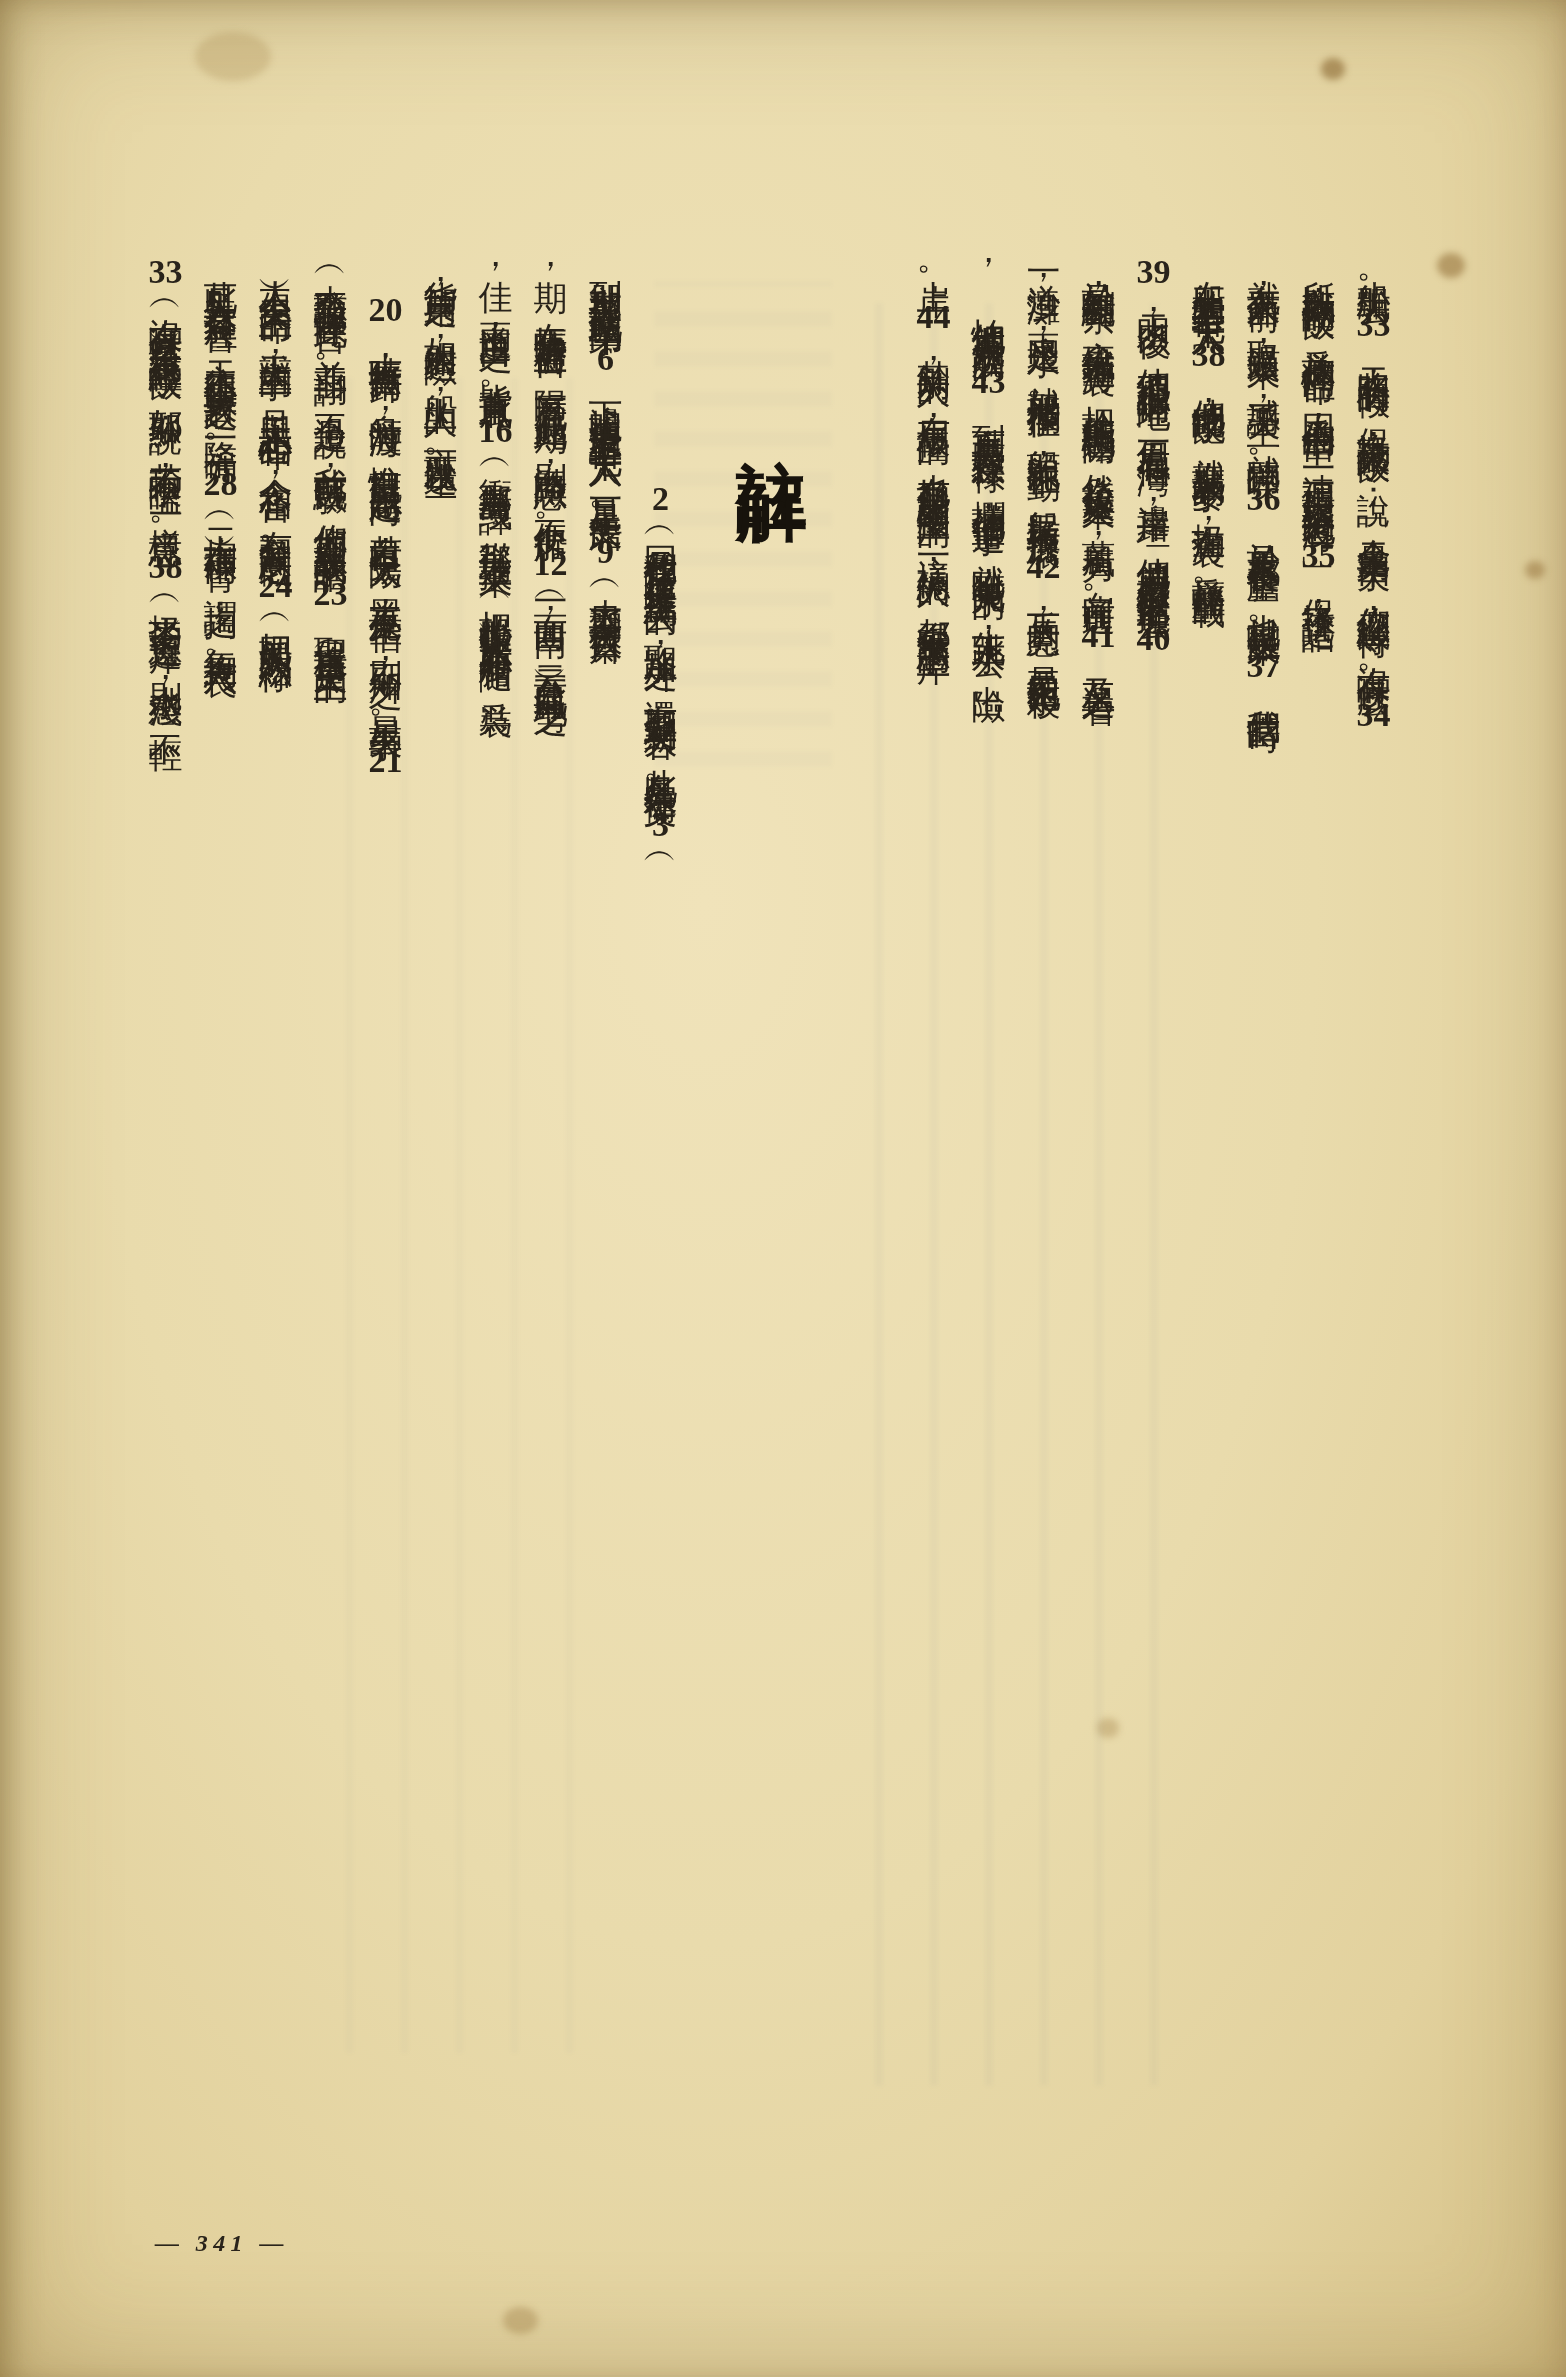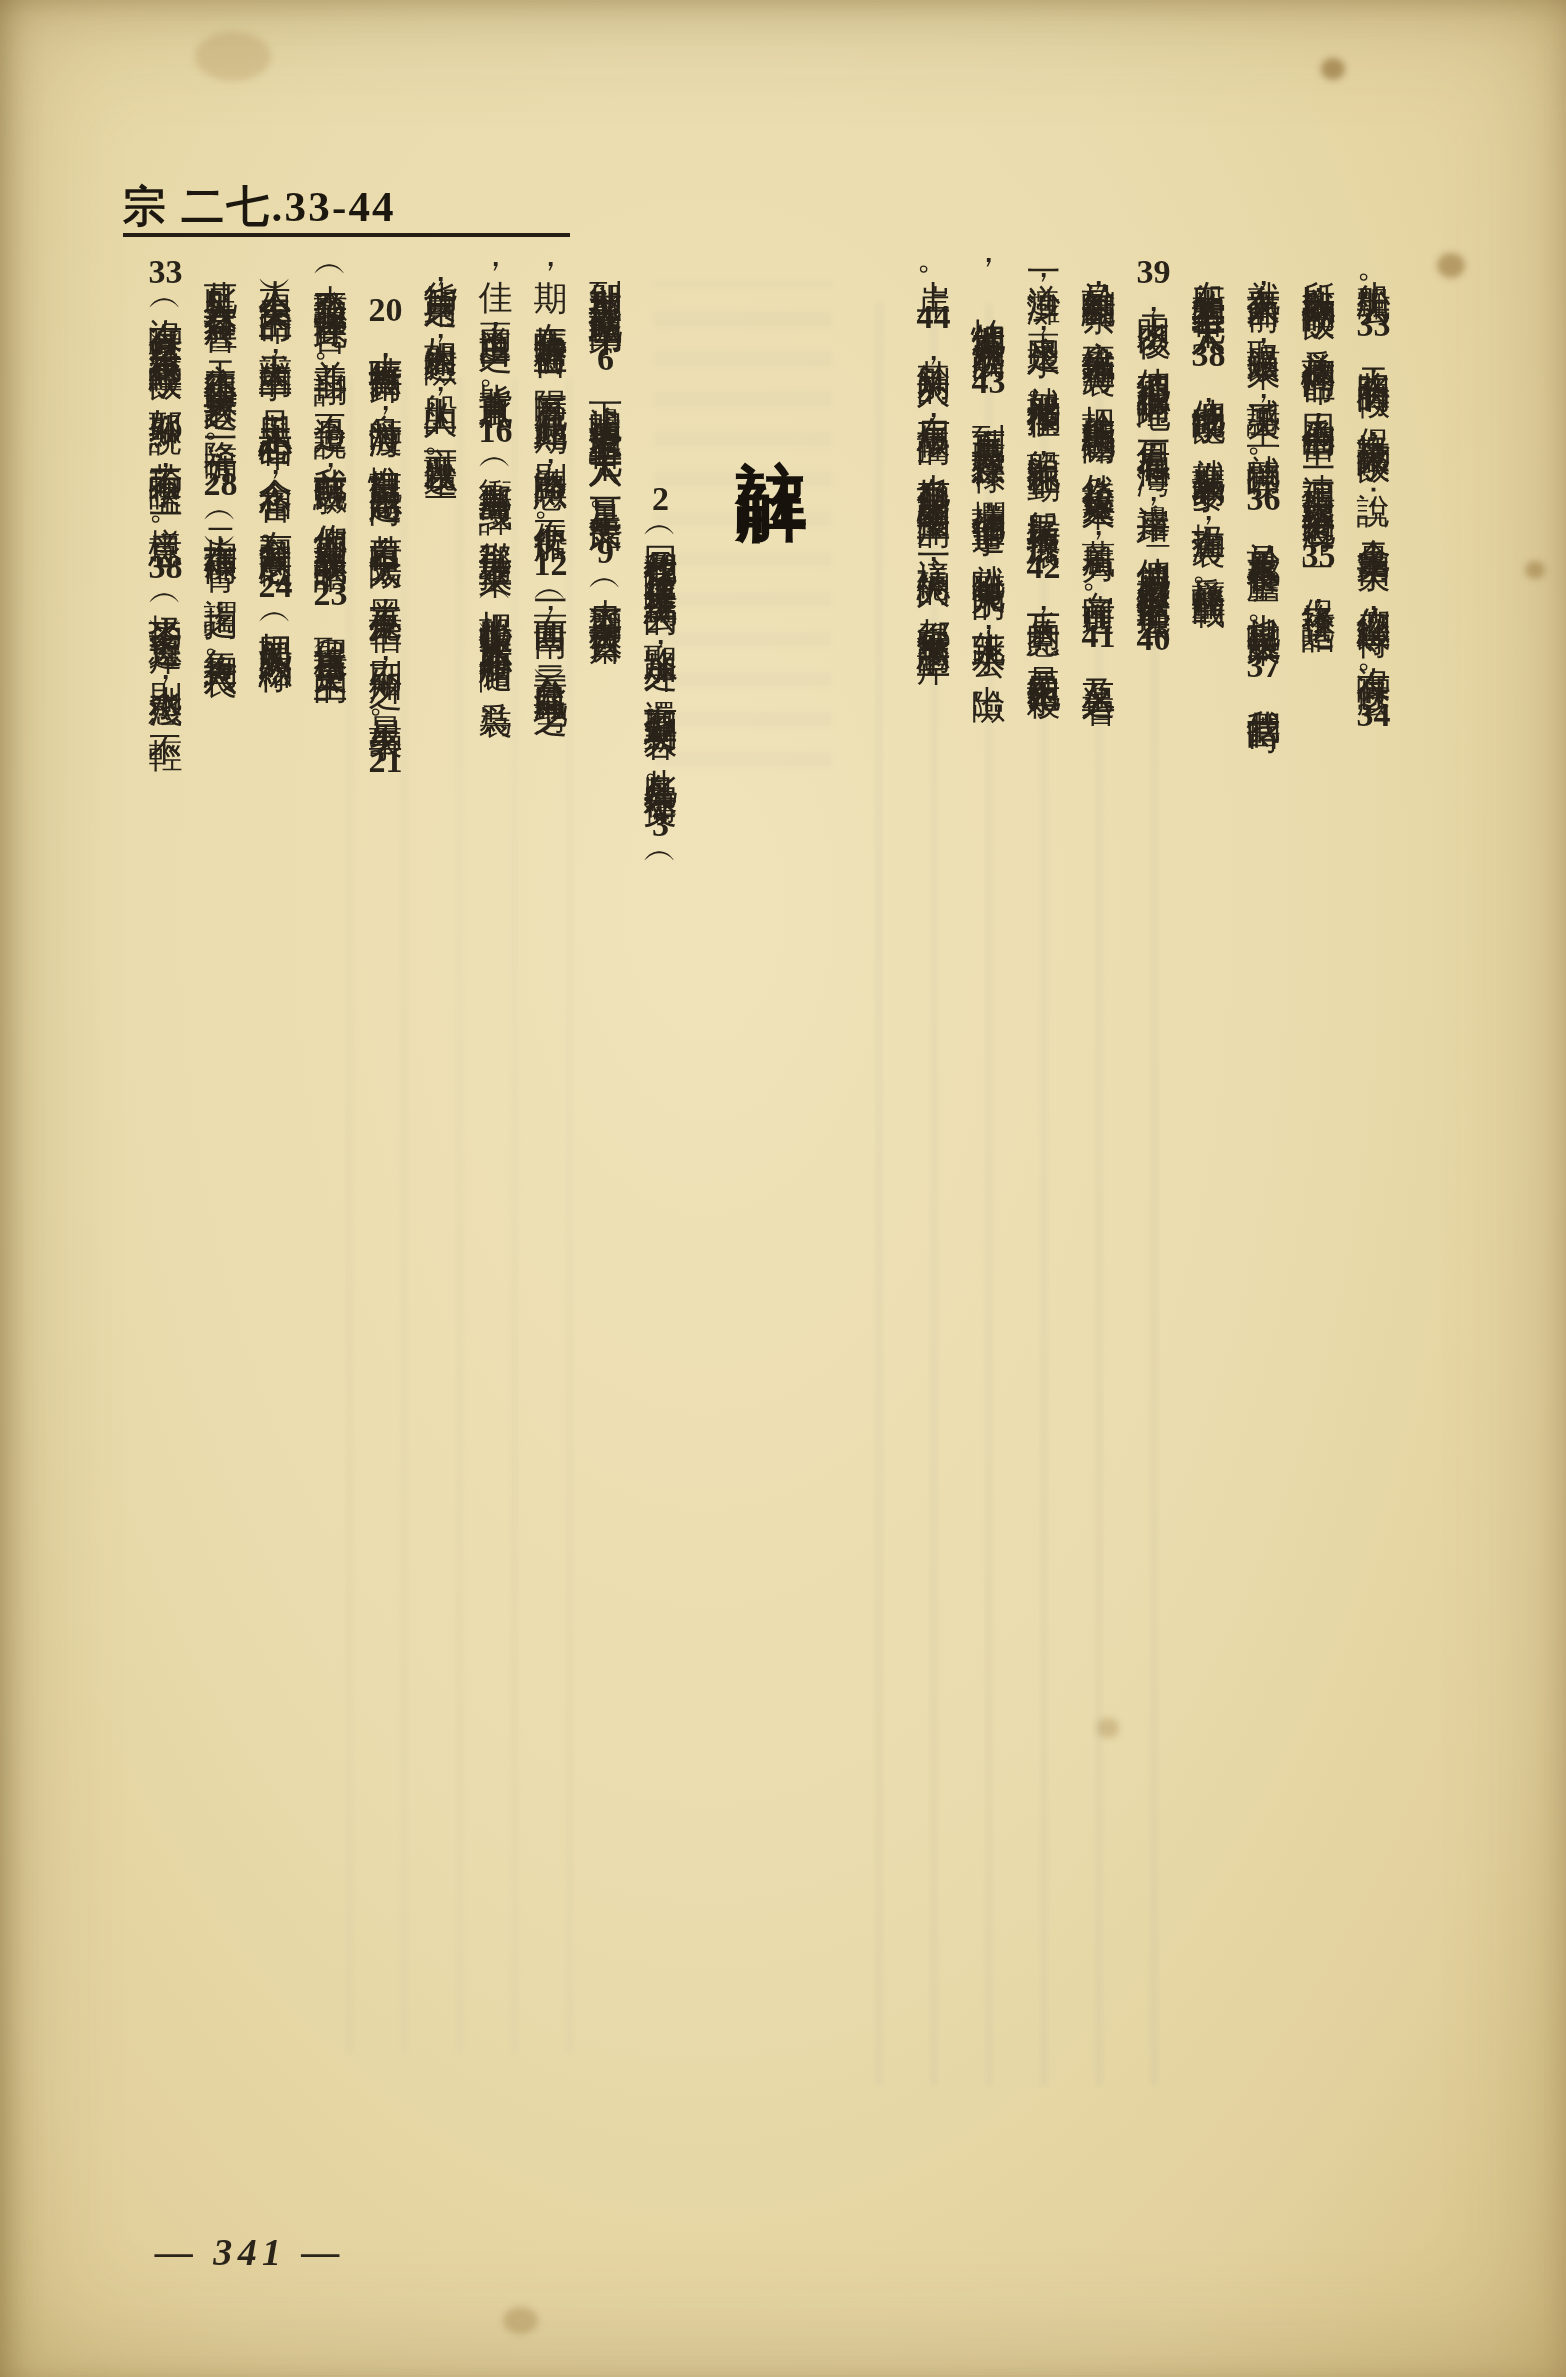--- a/index.html
+++ b/index.html
@@ -52,40 +52,39 @@
   .tcy{text-combine-upright:all;-webkit-text-combine:horizontal;font-weight:bold;}
   .gapcol{width:50px;height:100%;}
   .heading-col{
     writing-mode:vertical-rl;text-orientation:upright;
     font-size:71px;font-weight:bold;letter-spacing:18.4px;line-height:138px;
     padding-top:147px;margin:0 15px;color:#17130c;
     height:100%;box-sizing:border-box;
   }
   .pageno{
     position:absolute;left:155px;top:2230px;
-    font-style:italic;font-weight:bold;font-size:38px;letter-spacing:5.4px;
+    font-style:italic;font-weight:bold;font-size:24px;letter-spacing:5.4px;
     color:#2a241b;white-space:nowrap;
   }
 </style>
 </head>
 <body>
 
 <div class="page">
 
   <div class="stain s1"></div>
   <div class="stain s2"></div>
   <div class="stain s3"></div>
   <div class="stain s4"></div>
   <div class="stain s5"></div>
   <div class="stain s6"></div>
   <div class="ghost g1"></div>
   <div class="ghost g2"></div>
   <div class="ghost g3"></div>
 
-  <div class="stamp">宗 二七.33-44</div>
 
   <div class="content">
 
     <div class="colgroup">
 
     <div class="col vtext">小船飄去。<span class="tcy">33</span>天將明的時候，保祿勸衆人喫飯，說：「今天是第十四天了，你們忍饑等待，沒有喫什麼。<span class="tcy">34</span></div>
         <div class="col vtext">所以我勸你們喫飯，爲救你們的性命：因爲你們當中，連一個喪失一根頭髮的也沒有。」<span class="tcy">35</span>保祿說了這話，</div>
         <div class="col vtext">就在衆人面前，取過饅頭來，感謝了天主，就摔開喫。<span class="tcy">36</span>於是衆人都長了膽量，也就喫起飯來。<span class="tcy">37</span>我們當時</div>
         <div class="col vtext">在船上的共有二百七十六人。<span class="tcy">38</span>他們旣喫飽了，就把裝載的麥子，扔在海裏，爲輕輕船的載。</div>
         <div class="col vtext"><span class="tcy">39</span>天明以後，他們不認得那個陸地；但見有一個海灣，邊岸平坦，他們就思想怎麼可以把船攏進去。<span class="tcy">40</span></div>

